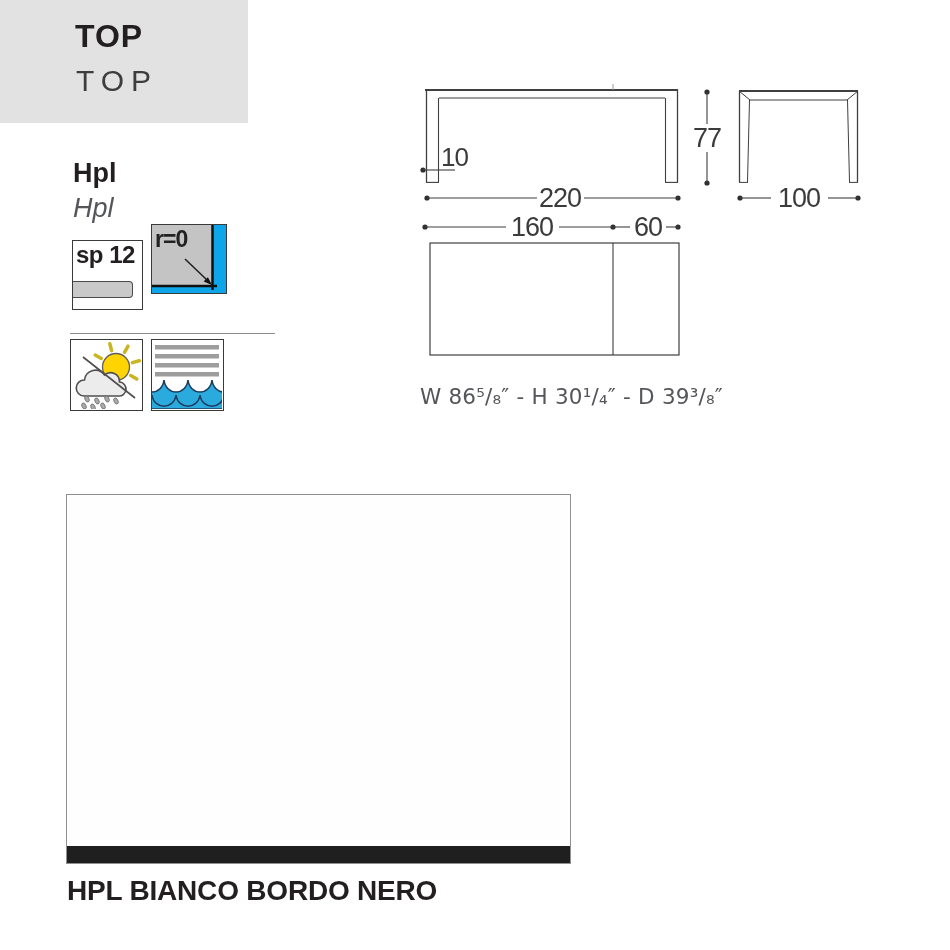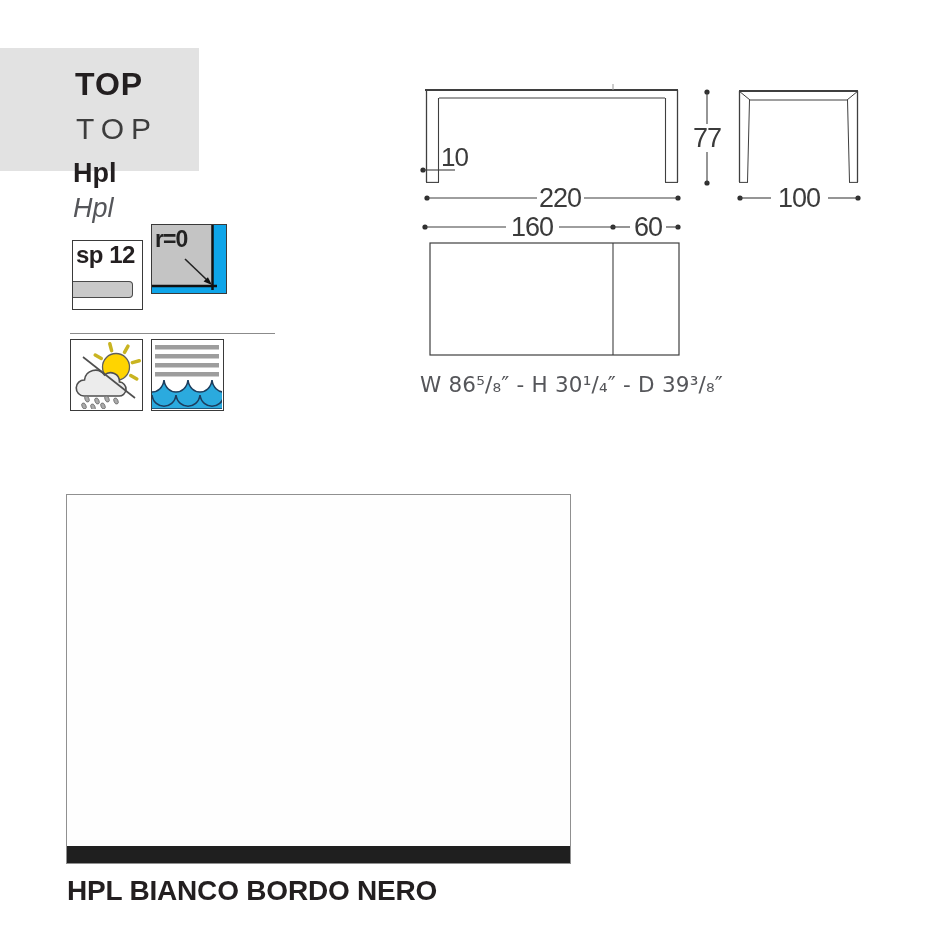--- a/index.html
+++ b/index.html
@@ -1,20 +1,20 @@
 <!DOCTYPE html>
 <html><head>
 <meta charset="utf-8">
 <style>
   html,body{margin:0;padding:0;background:#fff;}
   body{font-family:"Liberation Sans","DejaVu Sans",sans-serif;color:#231f20;}
   .page{position:relative;width:950px;height:950px;background:#ffffff;overflow:hidden;}
   .abs{position:absolute;}
   
-  .header-box{left:0;top:0;width:199px;height:123px;background:#e2e2e2;margin-top:48px;}
+  .header-box{left:0;top:0;width:248px;height:123px;background:#e2e2e2;}
   .title-primary{left:75px;top:18px;font-size:32px;font-weight:bold;letter-spacing:1px;color:#231f20;}
   .title-secondary{left:76px;top:64px;font-size:30px;font-weight:400;letter-spacing:7px;color:#3d3d3d;}
   
   .material-primary{left:73px;top:158px;font-size:27px;font-weight:bold;color:#231f20;}
   .material-secondary{left:73px;top:193px;font-size:27px;font-style:italic;color:#55565a;}
   
   .sp-box{left:72px;top:240px;width:71px;height:70px;border:1.5px solid #3a3a3a;background:#fff;box-sizing:border-box;}
   .sp-label{position:absolute;left:3px;top:0px;font-size:24px;font-weight:bold;letter-spacing:-0.5px;color:#231f20;}
   .sp-bar{position:absolute;left:0;top:40px;width:59px;height:15px;background:#c9c9c9;border:1.5px solid #4a4a4a;border-left:none;border-radius:0 4px 4px 0;}
   .r-box{left:151px;top:224px;width:76px;height:70px;border:1.5px solid #3a3a3a;background:#0ea5e9;box-sizing:border-box;}
@@ -23,21 +23,21 @@
   
   .weather-box{left:70px;top:339px;width:73px;height:72px;border:1.5px solid #3a3a3a;background:#fff;box-sizing:border-box;}
   .waves-box{left:151px;top:339px;width:73px;height:72px;border:1.5px solid #3a3a3a;background:#fff;box-sizing:border-box;}
   .icon-svg{position:absolute;left:0;top:0;}
   
   .front-svg{left:410px;top:80px;}
   .side-svg{left:725px;top:80px;}
   .dim-text{font-family:"Liberation Sans","DejaVu Sans",sans-serif;font-size:27px;fill:#3b3b3b;letter-spacing:-1px;}
   .dim-small{font-size:26px;}
   
-  .imperial{left:420px;top:372px;font-size:21.5px;color:#55565a;font-family:"DejaVu Sans","Liberation Sans",sans-serif;letter-spacing:0.2px;}
+  .imperial{left:420px;top:384px;font-size:21.5px;color:#55565a;font-family:"DejaVu Sans","Liberation Sans",sans-serif;letter-spacing:0.2px;}
   
   .swatch{left:66px;top:494px;width:505px;height:370px;border:1px solid #909090;background:#fefefe;box-sizing:border-box;}
   .swatch-bar{position:absolute;left:0;right:0;bottom:0;height:17px;background:#1f1f1f;}
   .finish-label{left:67px;top:875px;font-size:28px;font-weight:bold;color:#231f20;letter-spacing:-0.2px;}
 </style>
 </head>
 <body>
 
 <div class="page">
 

